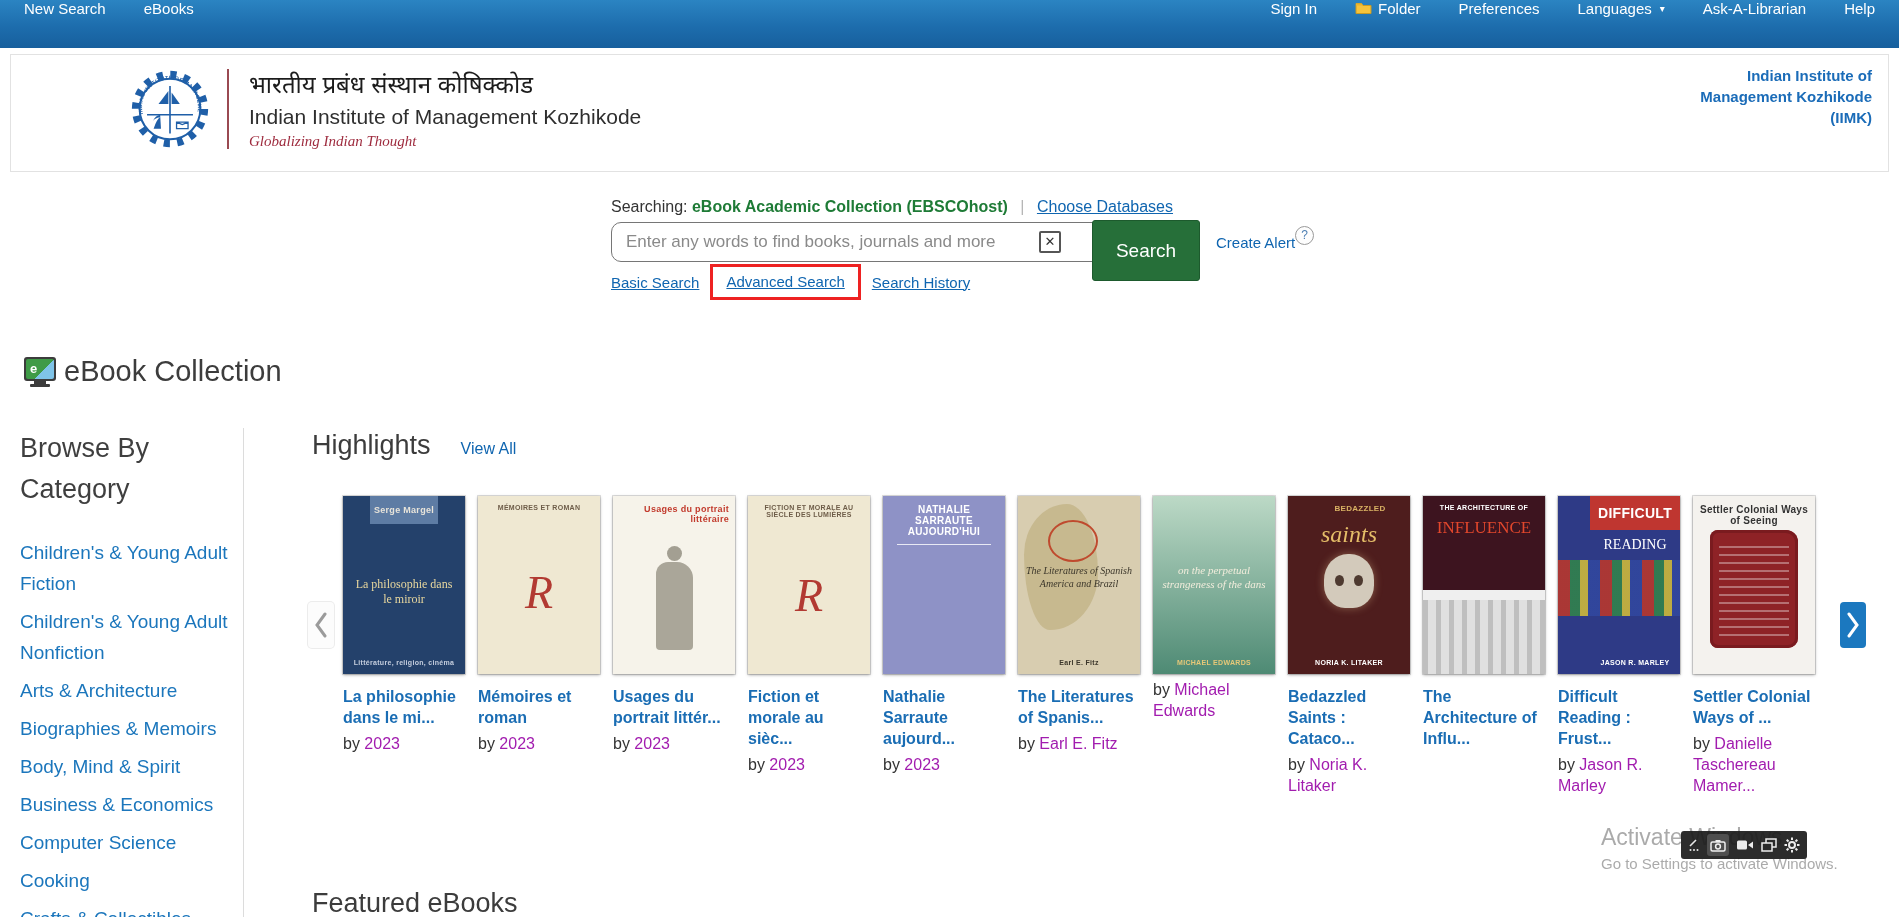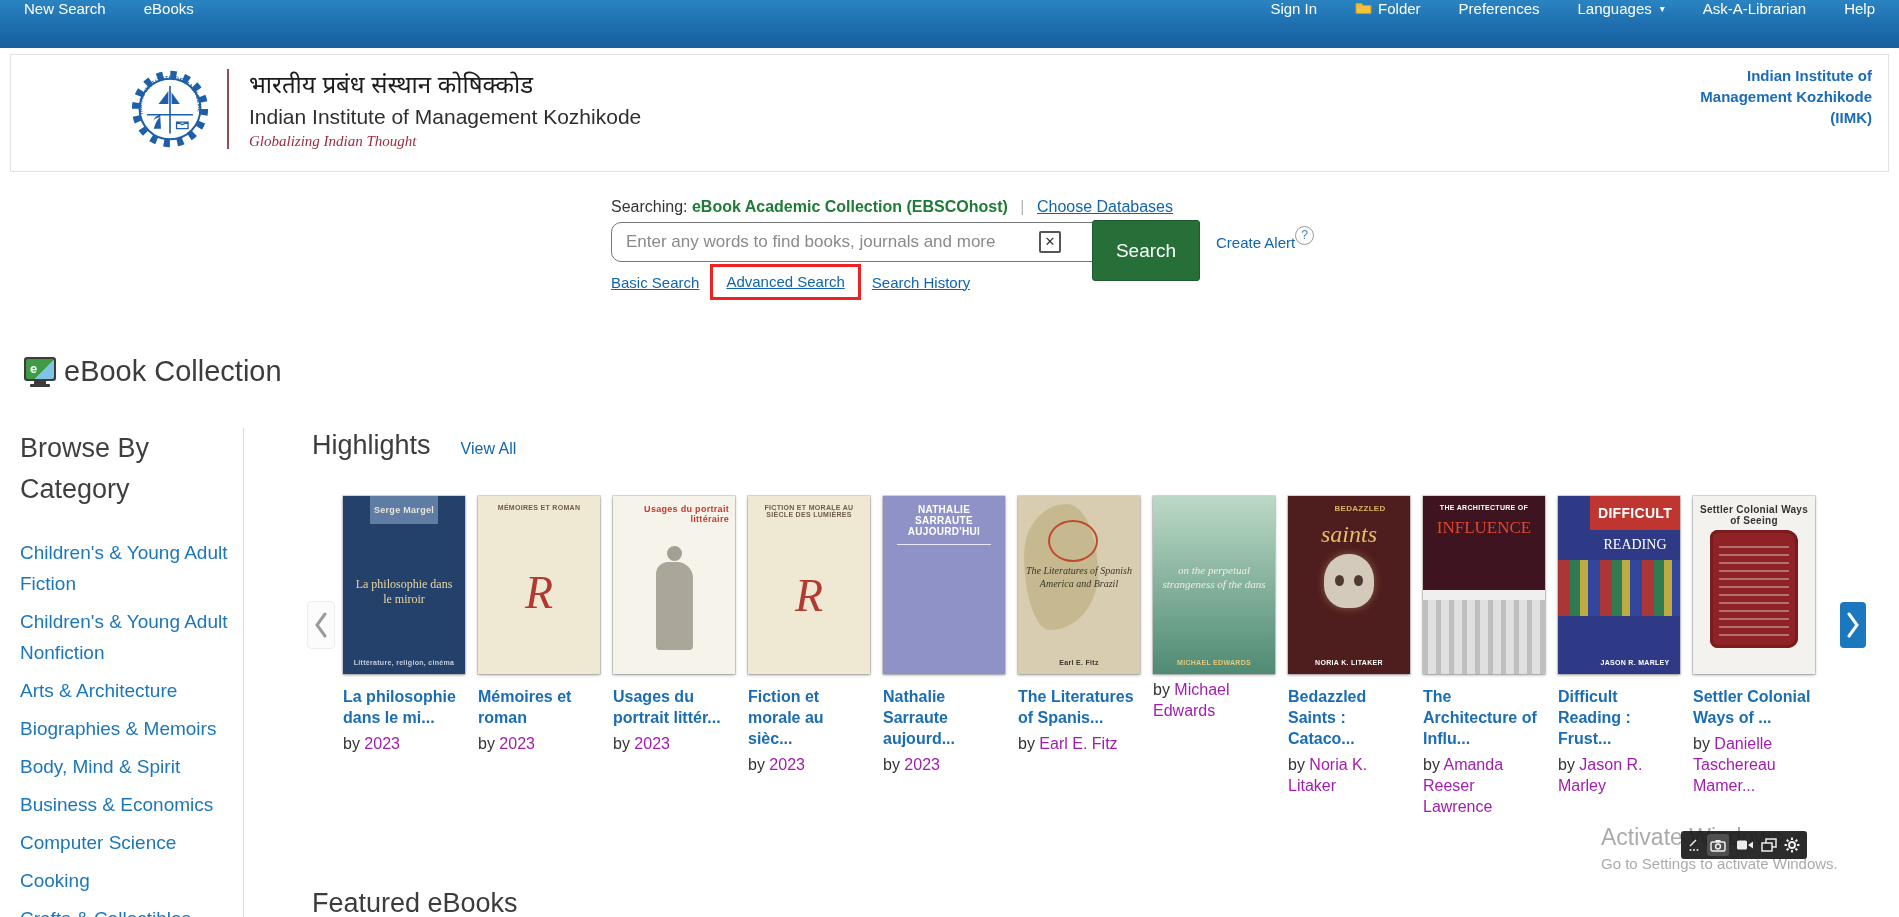--- a/index.html
+++ b/index.html
@@ -351,21 +351,20 @@
     </div>
     <div class="book-card">
       <div class="book-cover" style="background: rgb(61, 20, 31);">
         <div class="art art-building"></div>
         <div class="cover-top" style="color: rgb(255, 255, 255); font-size: 7px;">THE ARCHITECTURE OF</div>
         <div class="cover-main main-top">
           <span style="color: rgb(226, 71, 44); font-size: 17px;">INFLUENCE</span>
         </div>
       </div>
       <a class="book-title">The Architecture of Influ...</a>
-      <div class="book-by"><span>by </span><a class="author-link">Amanda Reeser Lawrence</a></div>
     </div>
     <div class="book-card">
       <div class="book-cover" style="background: rgb(46, 58, 134); padding-left: 32px;">
         <div class="art art-stripes"></div>
         <div class="cover-top band" style="color: rgb(255, 255, 255); font-size: 14px; background: rgb(191, 54, 48);">DIFFICULT</div>
         <div class="cover-main main-top">
           <span style="color: rgb(255, 255, 255); font-size: 14px;">READING</span>
         </div>
         <div class="cover-bottom" style="color: rgb(255, 255, 255);">JASON R. MARLEY</div>
       </div>

